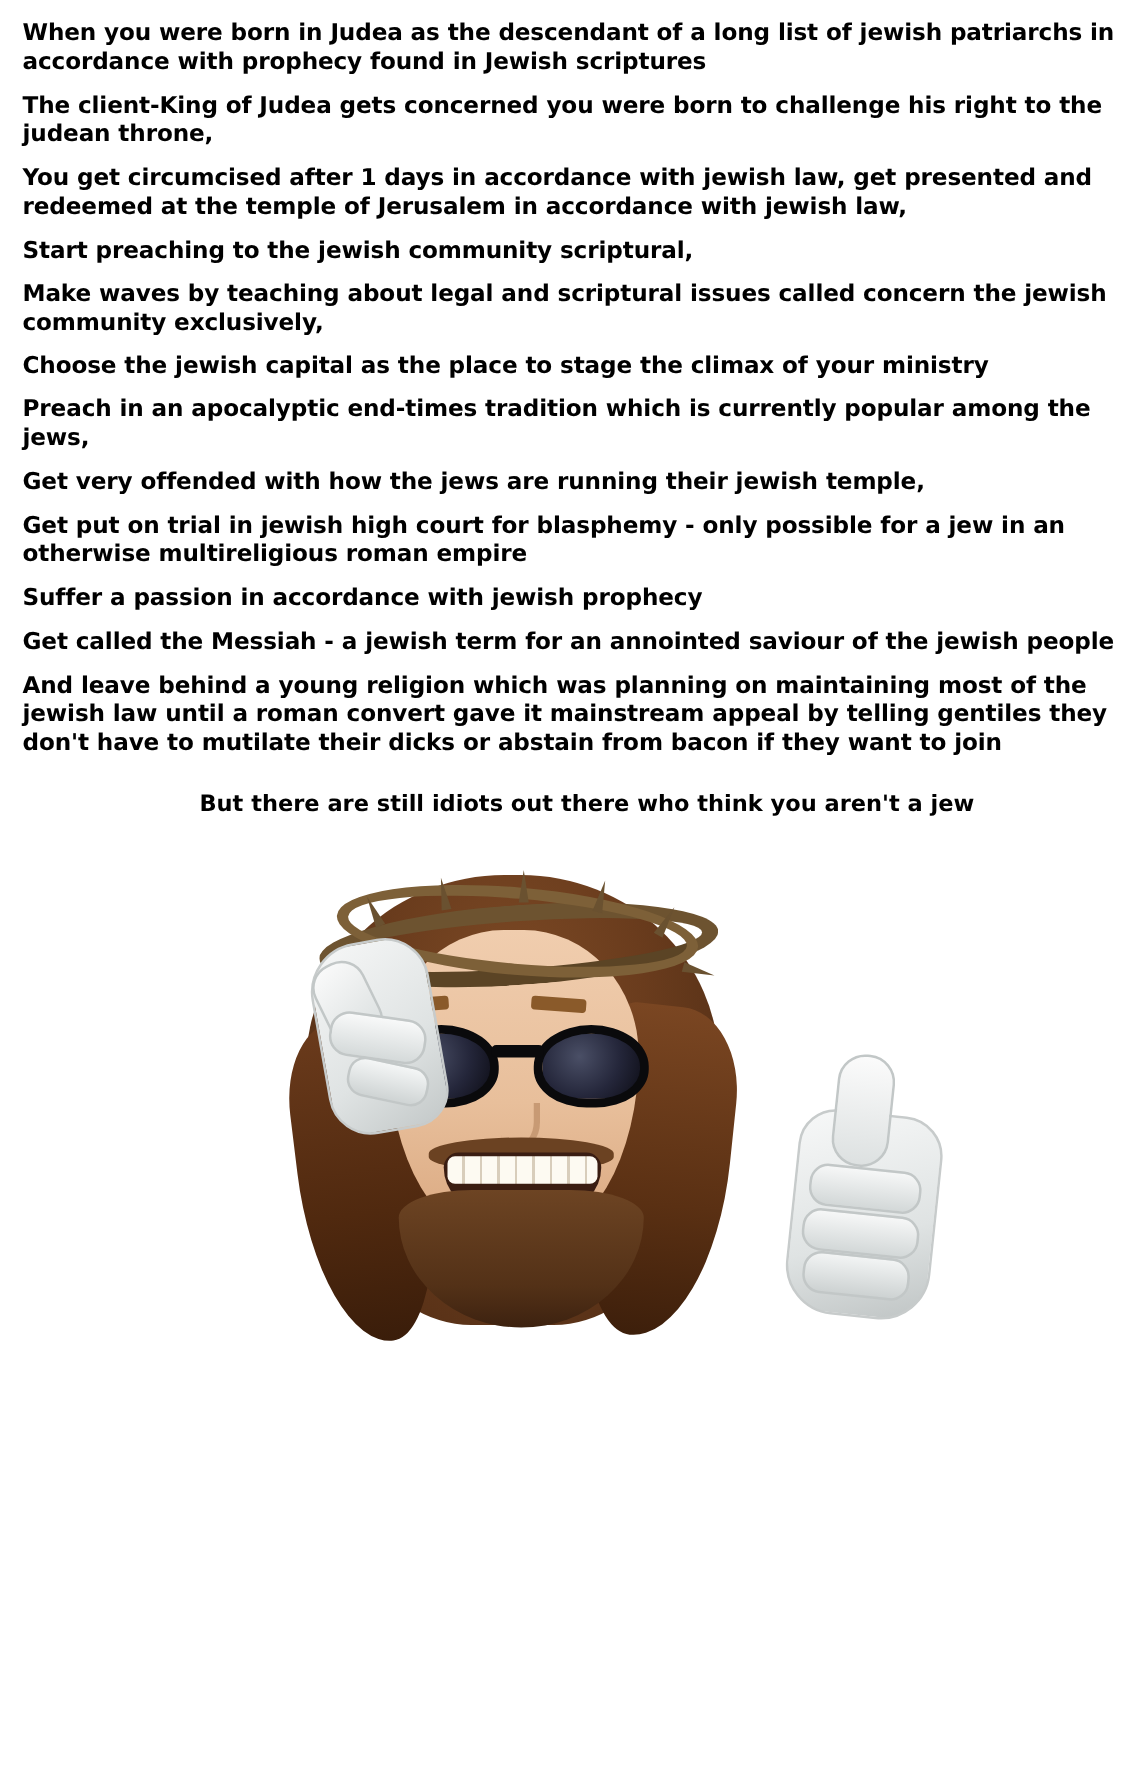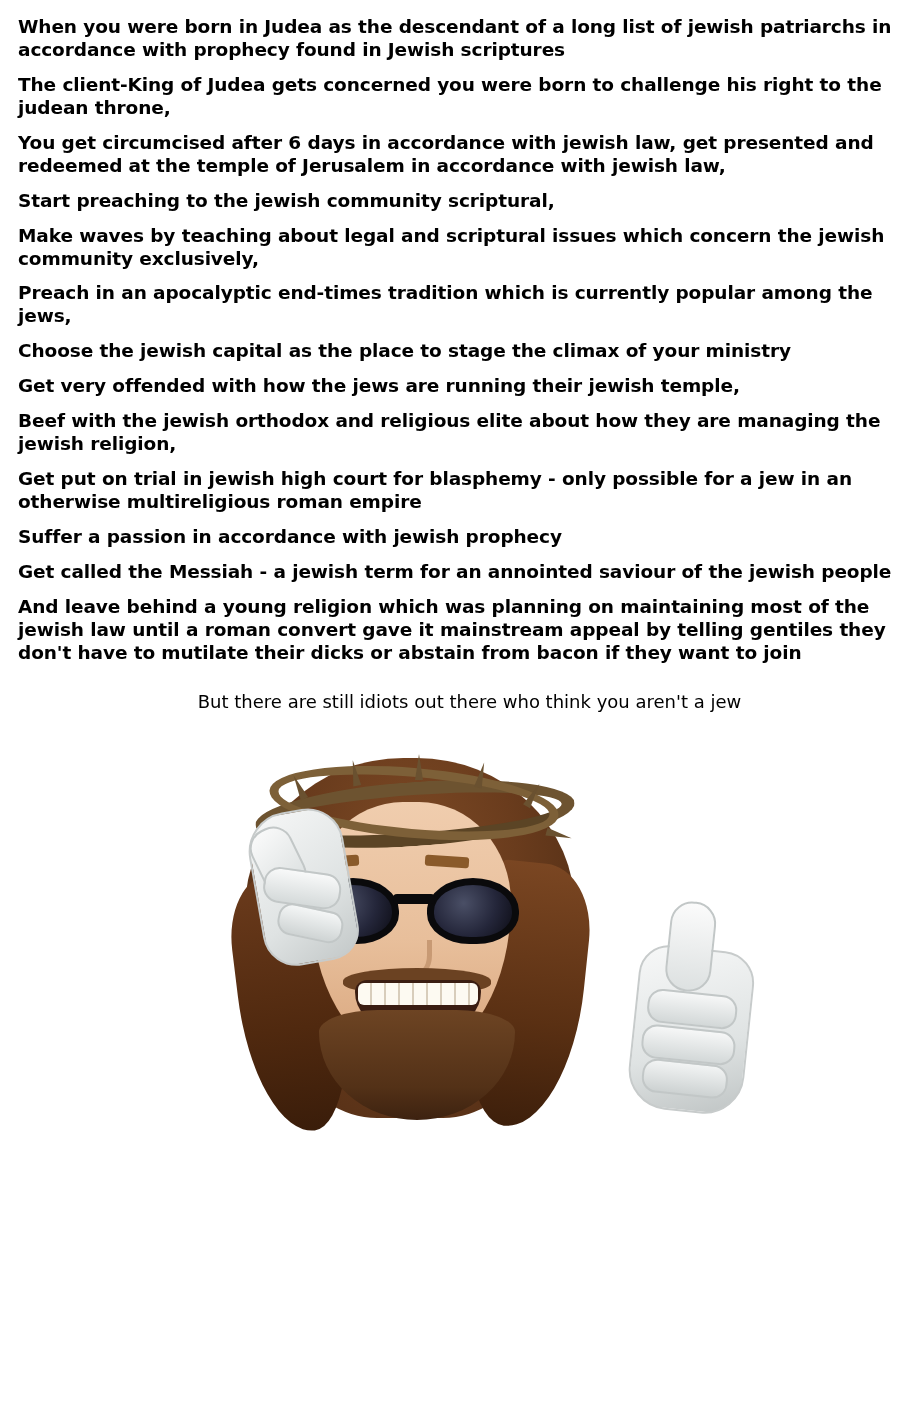--- a/index.html
+++ b/index.html
@@ -29,21 +29,21 @@
     font-weight: bold;
     line-height: 1.24;
     letter-spacing: -0.1px;
     margin-bottom: 12px;
     color: #000;
   }
   .line:last-child { margin-bottom: 0; }
   .punchline {
     text-align: center;
     font-size: 18px;
-    font-weight: normal;
+    font-weight: bold;
     margin-top: 26px;
     margin-bottom: 0;
     padding-left: 10px;
   }
   .image-area {
     position: relative;
     width: 918px;
     height: 430px;
     margin-top: 10px;
   }
@@ -286,27 +286,26 @@
   }
 </style>
 </head>
 <body>
 
 <div id="meme">
 
   <div class="lines">
     <div class="line">When you were born in Judea as the descendant of a long list of jewish patriarchs in accordance with prophecy found in Jewish scriptures</div>
     <div class="line">The client-King of Judea gets concerned you were born to challenge his right to the judean throne,</div>
-    <div class="line">You get circumcised after 6 days in accordance with jewish law, get presented and redeemed at the temple of Jerusalem in accordance with jewish law,</div>
+    <div class="line">You get circumcised after 1 days in accordance with jewish law, get presented and redeemed at the temple of Jerusalem in accordance with jewish law,</div>
     <div class="line">Start preaching to the jewish community scriptural,</div>
-    <div class="line">Make waves by teaching about legal and scriptural issues which concern the jewish community exclusively,</div>
+    <div class="line">Make waves by teaching about legal and scriptural issues called concern the jewish community exclusively,</div>
+    <div class="line">Choose the jewish capital as the place to stage the climax of your ministry</div>
     <div class="line">Preach in an apocalyptic end-times tradition which is currently popular among the jews,</div>
-    <div class="line">Choose the jewish capital as the place to stage the climax of your ministry</div>
     <div class="line">Get very offended with how the jews are running their jewish temple,</div>
-    <div class="line">Beef with the jewish orthodox and religious elite about how they are managing the jewish religion,</div>
     <div class="line">Get put on trial in jewish high court for blasphemy - only possible for a jew in an otherwise multireligious roman empire</div>
     <div class="line">Suffer a passion in accordance with jewish prophecy</div>
     <div class="line">Get called the Messiah - a jewish term for an annointed saviour of the jewish people</div>
     <div class="line">And leave behind a young religion which was planning on maintaining most of the jewish law until a roman convert gave it mainstream appeal by telling gentiles they don't have to mutilate their dicks or abstain from bacon if they want to join</div>
     <div class="punchline">But there are still idiots out there who think you aren't a jew</div>
   </div>
 
   <div class="image-area">
     <div class="figure">
 

